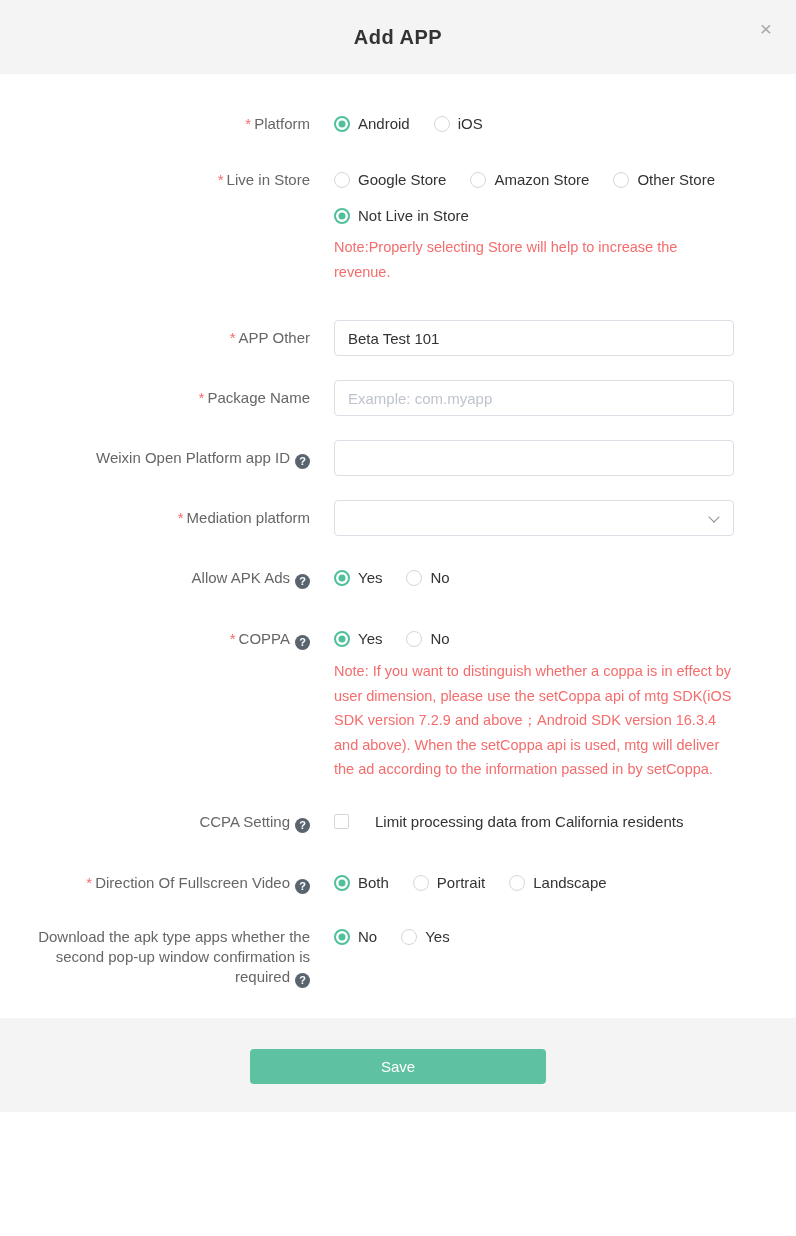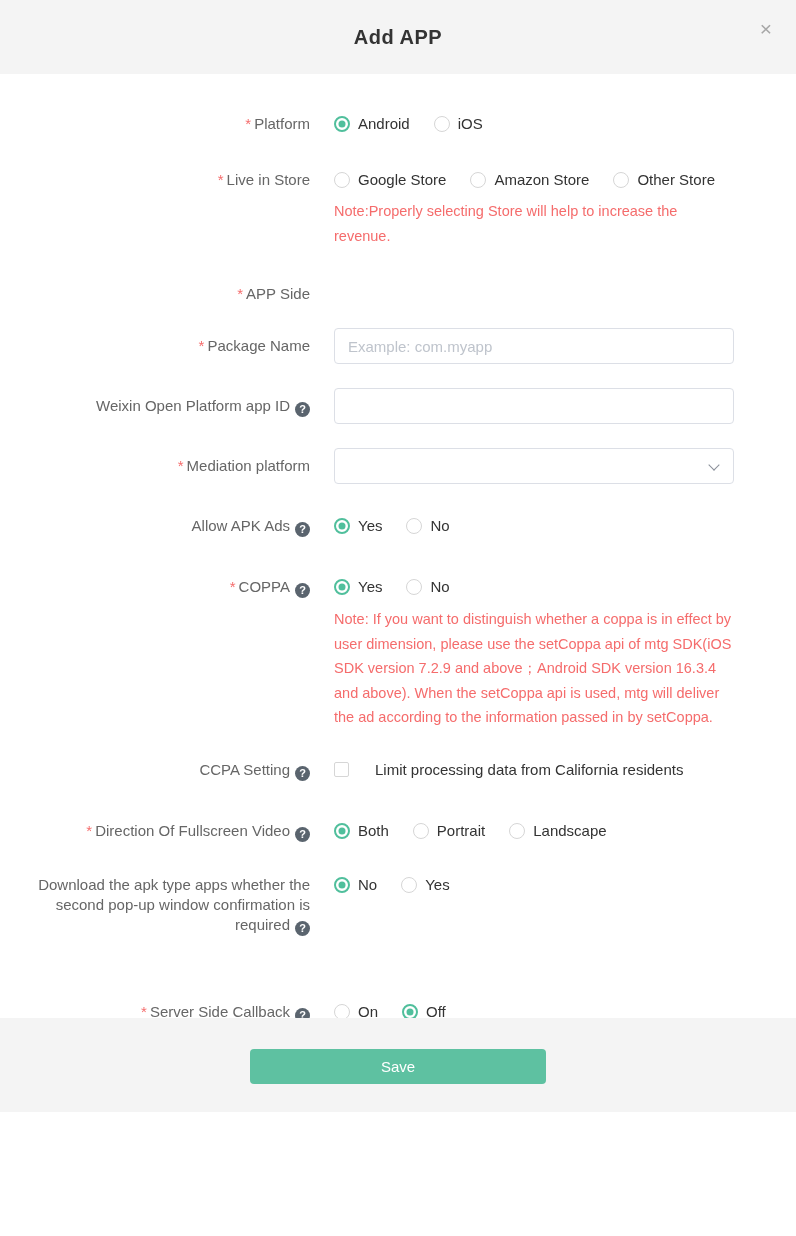--- a/index.html
+++ b/index.html
@@ -153,26 +153,35 @@
             </span>
           <span class="radio-opt">
               <span class="radio"></span>
               <span class="radio-lbl">Amazon Store</span>
             </span>
           <span class="radio-opt">
               <span class="radio"></span>
               <span class="radio-lbl">Other Store</span>
             </span>
         </div>
+        <div class="radio-group sub-line">
+          <span class="radio-opt">
+              <span class="radio checked"></span>
+              <span class="radio-lbl">Not Live in Store</span>
+            </span>
+        </div>
         <div class="note note-live">Note:Properly selecting Store will help to increase the revenue.</div>
       </div>
     </div>
 
     <div class="row center mb-input">
-      <div class="label-col"><span class="req">*</span><span>APP Side</span></div>
+      <div class="label-col"><span class="req">*</span><span>APP Other</span></div>
+      <div class="ctrl-col">
+        <input class="text-input" type="text" value="Beta Test 101" style="">
+      </div>
     </div>
 
     <div class="row center mb-input">
       <div class="label-col"><span class="req">*</span><span>Package Name</span></div>
       <div class="ctrl-col">
         <input class="text-input" type="text" placeholder="Example: com.myapp" style="">
       </div>
     </div>
 
     <div class="row center mb-input">

